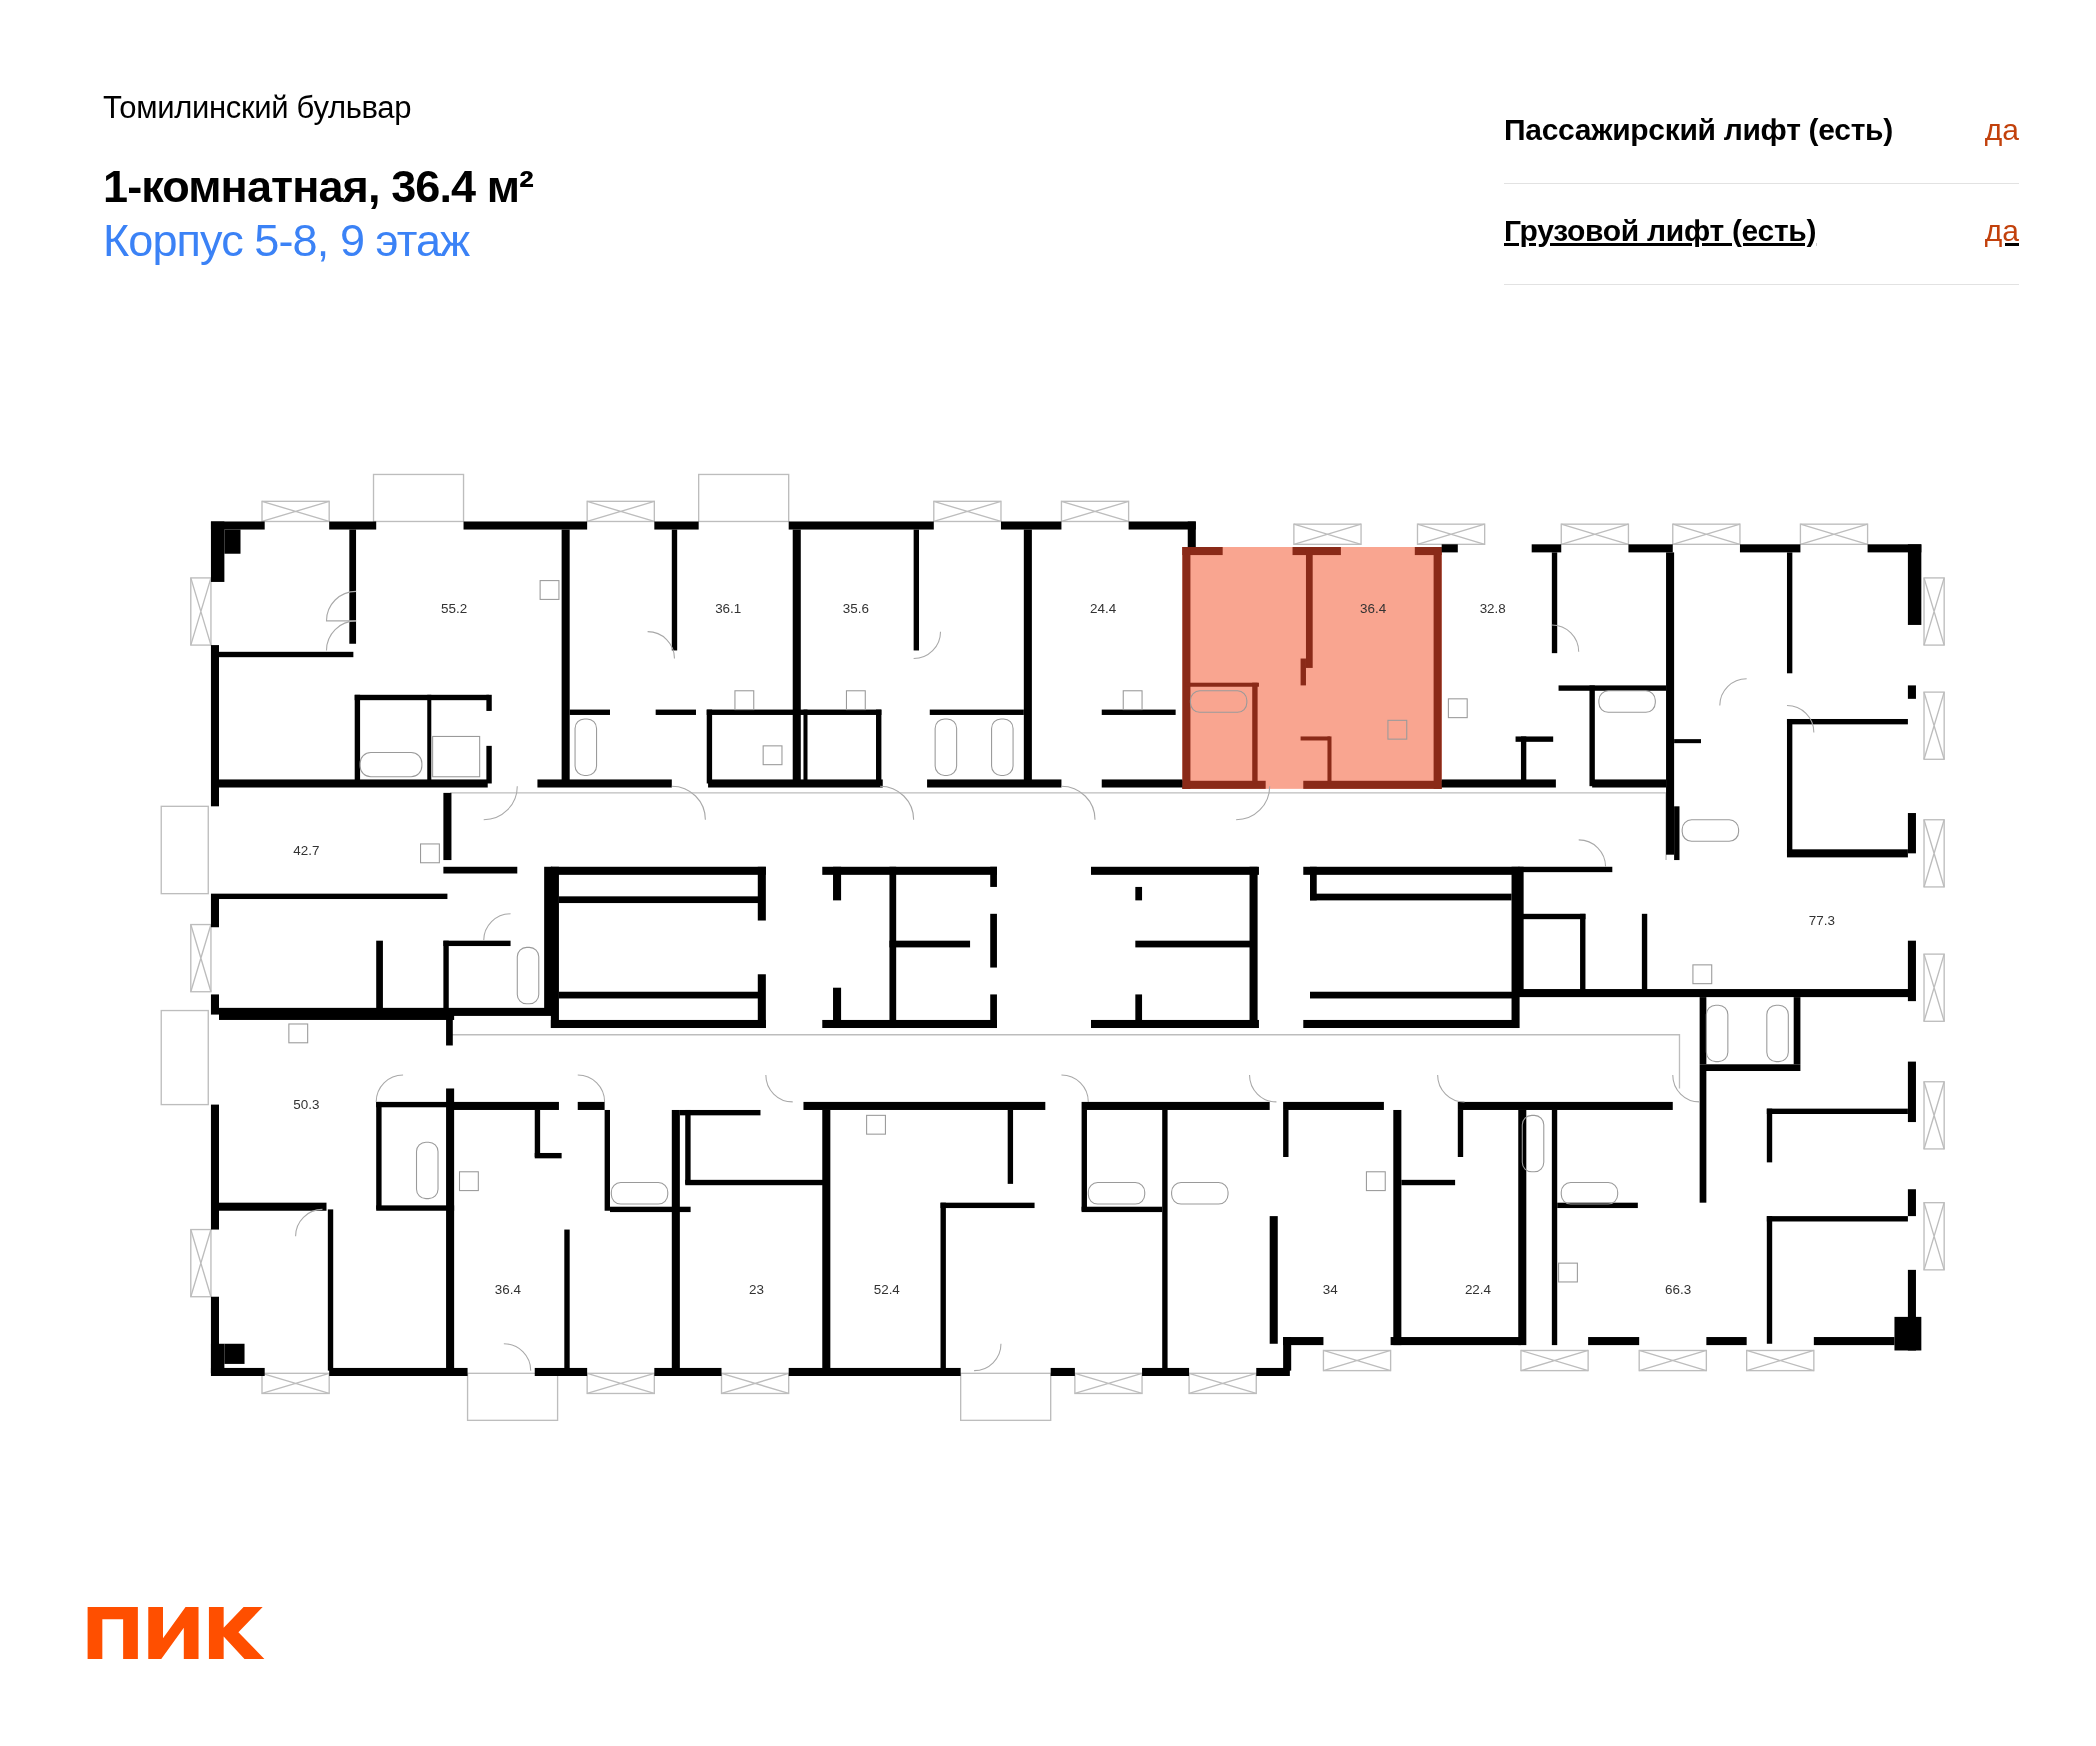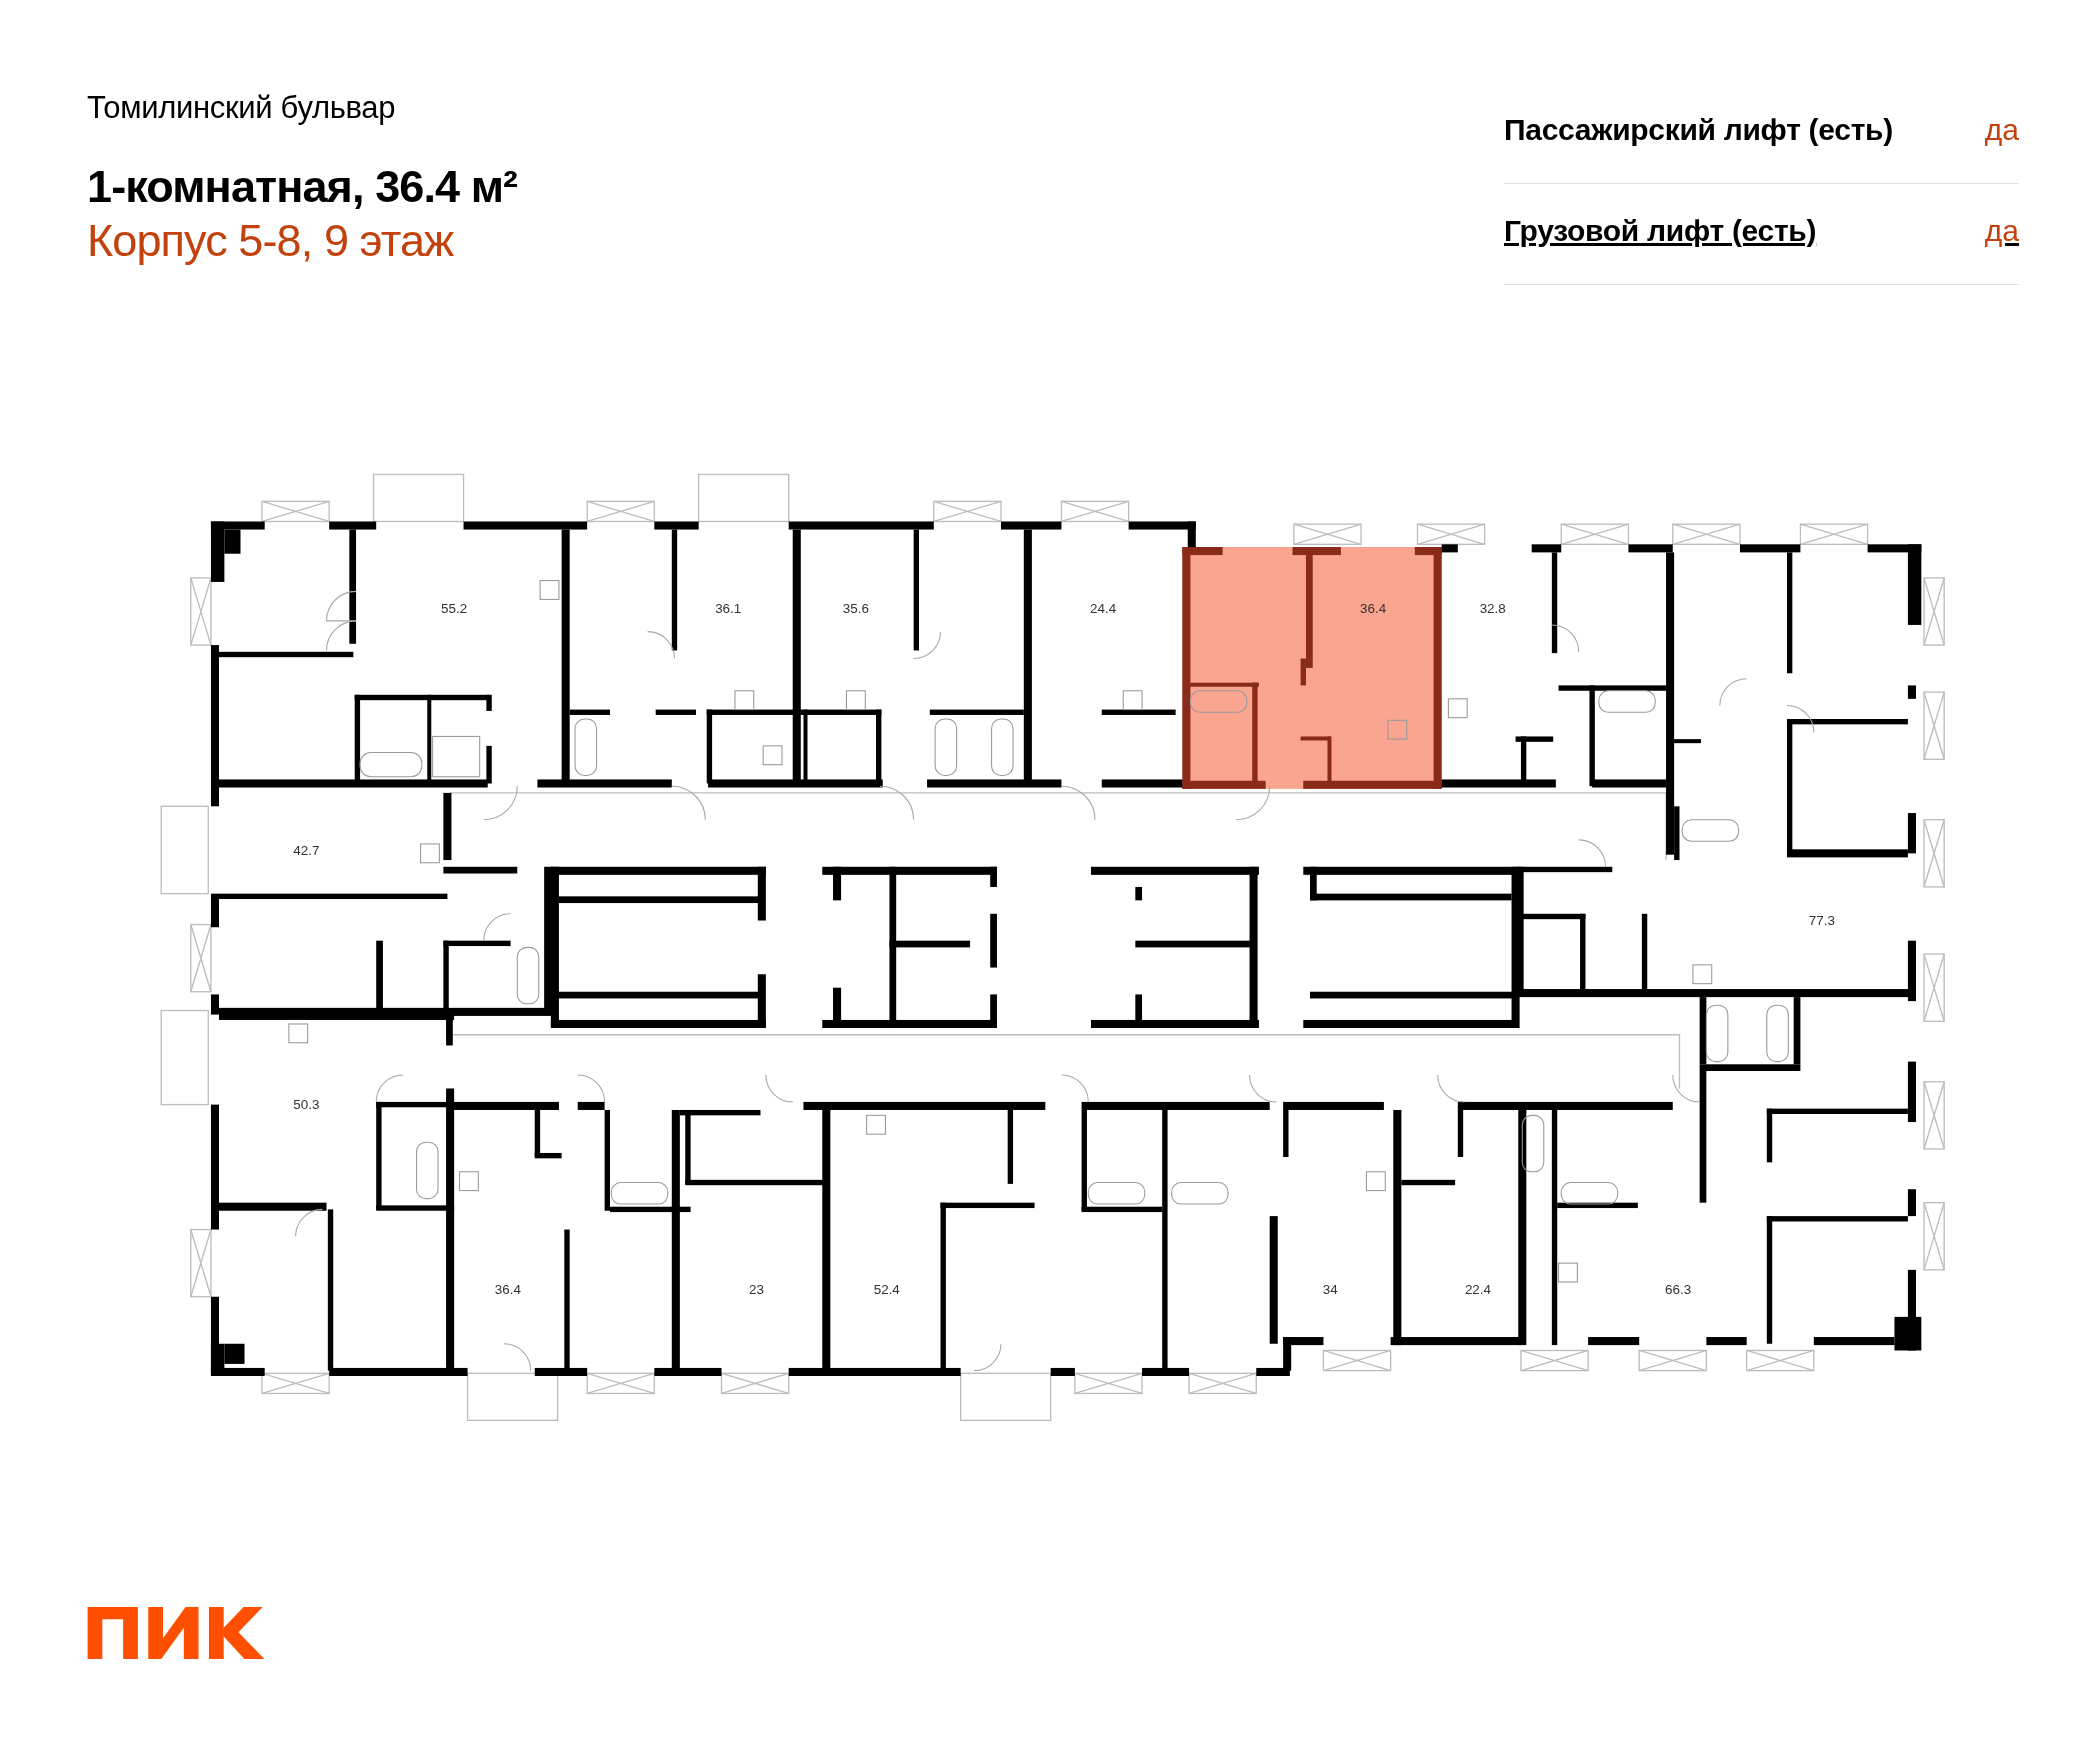--- a/index.html
+++ b/index.html
@@ -1,21 +1,21 @@
 <!DOCTYPE html>
 <html style="font-size:14px"><head>
 <meta charset="utf-8">
 <style>
   html, body { margin: 0; padding: 0; background: #ffffff; }
   body { width: 2096px; height: 1747px; position: relative; overflow: hidden;
          font-family: "Liberation Sans", "DejaVu Sans", sans-serif; color: #000; }
-  .header-left { position: absolute; left: 87px; top: 87px; }
+  .header-left { position: absolute; left: 103px; top: 87px; }
   .project-name { font-size: 31px; line-height: 42px; letter-spacing: -0.3px; }
   .apt-title { margin-top: 31px; font-size: 45px; line-height: 54px; font-weight: 700; letter-spacing: -0.9px; }
-  .apt-sub { font-size: 45px; line-height: 54px; color: #c2410c; letter-spacing: -0.9px; }
+  .apt-sub { font-size: 45px; line-height: 54px; color: #3b82f6; letter-spacing: -0.9px; }
   .props { position: absolute; left: 1504px; top: 84px; width: 515px; text-align: right; }
   .prop-row { display: flex; justify-content: space-between; align-items: center;
               height: 100px; border-bottom: 1.7px solid #e2e2e2; box-sizing: border-box; padding-bottom: 7px; }
   .prop-row + .prop-row { height: 101px; text-decoration: underline; }
   .prop-label { font-size: 30px; font-weight: 700; letter-spacing: -0.3px; }
   .prop-value { font-size: 30px; color: #c2410c; }
   .plan { position: absolute; left: 0; top: 0; width: 2096px; height: 1747px; }
   .logo { position: absolute; left: 87px; top: 1607px; width: 178px; height: 52px; }
   .room-label { font-family: "Liberation Sans", sans-serif; font-size: 10px; fill: #333; }
 </style>

